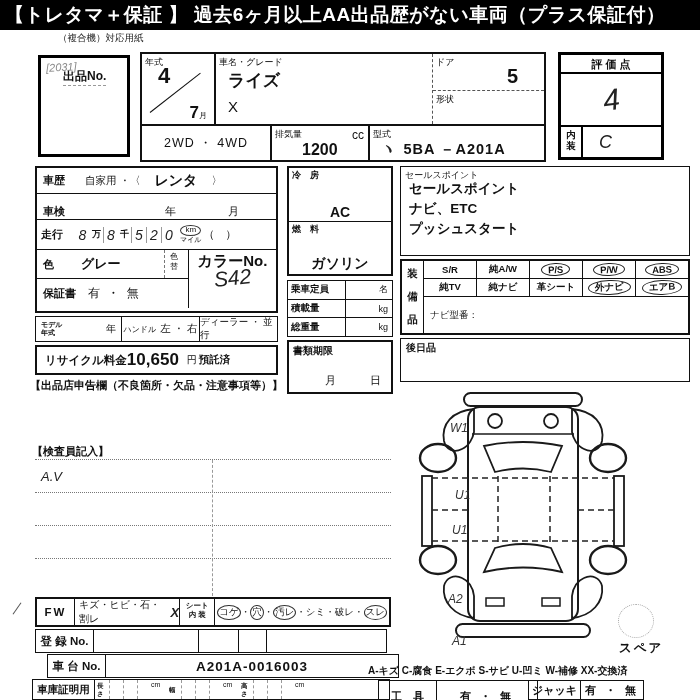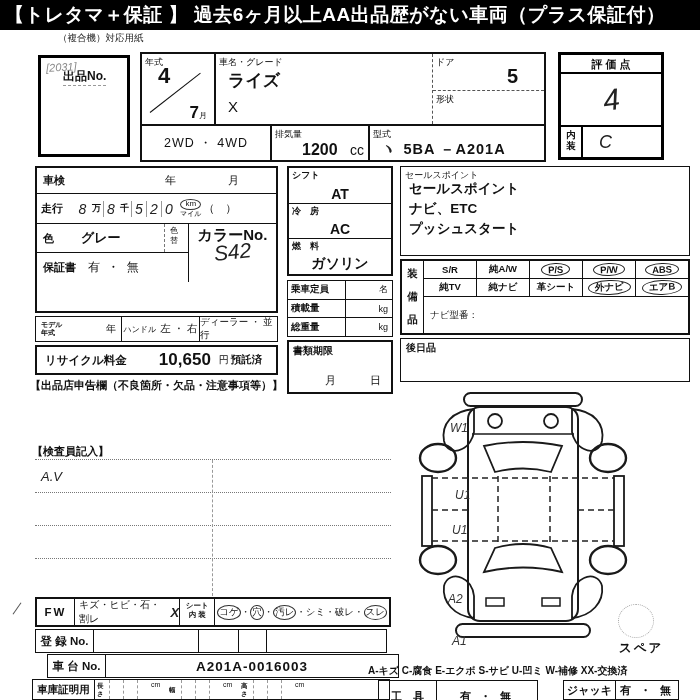--- a/index.html
+++ b/index.html
@@ -37,37 +37,37 @@
   .name-val { position:absolute; left:12px; top:15px; font-size:17px; font-weight:bold; }
   .grade-val { position:absolute; left:12px; top:44px; font-size:15px; }
   .door-cell { width:112px; border-left:1.5px dashed #555; display:flex; flex-direction:column; }
   .door-top { height:37px; border-bottom:1.5px dashed #555; position:relative; }
   .door-val { position:absolute; right:26px; top:11px; font-size:20px; font-weight:bold; }
   .shape-area { flex:1; position:relative; }
   .main-r2 { flex:1; display:flex; }
   .drive-cell { width:130px; border-right:2px solid #111; display:flex; align-items:center; justify-content:center; font-size:12.5px; letter-spacing:1px; }
   .disp-cell { width:98px; border-right:2px solid #111; position:relative; }
   .disp-val { position:absolute; left:30px; bottom:1px; font-size:16px; font-weight:bold; }
-  .disp-unit { position:absolute; right:4px; top:16px; font-size:14px; }
+  .disp-unit { position:absolute; right:4px; top:2px; font-size:12px; }
   .model-cell { flex:1; position:relative; }
   .model-val { position:absolute; left:10px; bottom:1px; font-size:14.5px; font-weight:bold; letter-spacing:1px; display:flex; gap:8px; }
 
   
   .eval-box { left:558px; top:52px; width:106px; height:108px; border:3px solid #000; display:flex; flex-direction:column; }
   .eval-head { height:19px; border-bottom:2px solid #000; text-align:center; font-size:11px; font-weight:bold; line-height:18px; }
   .eval-score { flex:1; display:flex; align-items:center; justify-content:center; }
   .eval-score span { font-size:30px; transform:rotate(-8deg); }
   .eval-bottom { height:32px; border-top:2px solid #000; display:flex; }
   .int-lbl { width:22px; border-right:2px solid #000; font-size:9.5px; font-weight:bold; text-align:center; line-height:1.15; padding-top:3px; }
   .int-val { flex:1; display:flex; align-items:center; padding-left:16px; font-size:18px; }
 
   
   .left-box { left:35px; top:166px; width:243px; height:147px; border:2px solid #111; }
   .lb-row { display:flex; align-items:center; border-bottom:1px solid #111; padding-left:6px; }
-  .lb-r1 { height:26px; } .lb-r2 { height:26px; } .lb-r3 { height:30px; padding-left:4px; }
+  .lb-r1 { height:26px; } .lb-r2 { height:26px;align-items:flex-end; } .lb-r3 { height:30px; padding-left:4px; }
   .lb-lbl { font-size:11px; font-weight:bold; width:42px; }
   .hist-pre { font-size:10.5px; }
   .hist-type { font-size:14px; font-weight:bold; margin:0 14px; }
   .insp-year { margin-left:80px; font-size:11px; }
   .insp-month { margin-left:52px; font-size:11px; }
   .dcell { width:15px; text-align:center; border-left:1px solid #999; font-size:14px; }
   .du { font-size:9px; font-weight:bold; padding:0 2px; }
   .kmstack { display:flex; flex-direction:column; align-items:center; margin-left:4px; line-height:1.1; }
   .km-oval { border:1px solid #333; border-radius:50%; padding:0 4px; font-size:8px; }
   .mile { font-size:7px; }
@@ -90,21 +90,21 @@
   .mr-c1 { width:86px; border-right:1px solid #111; display:flex; align-items:center; padding:0 5px; }
   .mr-stack { font-size:7px; font-weight:bold; line-height:1.2; }
   .mr-year { margin-left:auto; font-size:10px; }
   .mr-c2 { width:78px; border-right:1px solid #111; display:flex; align-items:center; justify-content:center; gap:4px; }
   .mr-hnd { font-size:8px; } .mr-lr { font-size:10.5px; }
   .mr-c3 { flex:1; display:flex; align-items:center; justify-content:center; font-size:9.5px; }
 
   
   .recycle-box { left:35px; top:345px; width:243px; height:30px; border:2px solid #111; display:flex; align-items:center; }
   .rc-lbl { font-size:11.5px; font-weight:bold; padding-left:8px; }
-  .rc-val { font-size:17px; font-weight:bold; margin-left:32px; }
+  .rc-val { font-size:17px; font-weight:bold; margin-left:0; }
   .rc-unit { font-size:10px; margin-left:8px; }
   .rc-status { font-size:10.5px; font-weight:bold; margin-left:2px; }
   .claim-heading { left:30px; top:378px; font-size:11px; font-weight:bold; }
 
   
   .mid-box { left:287px; top:166px; width:106px; height:110px; border:2px solid #111; display:flex; flex-direction:column; }
   .mid-row { flex:1; position:relative; border-bottom:1.5px solid #111; }
   .mid-row:last-child { border-bottom:none; }
   .mid-lbl { position:absolute; left:3px; top:1px; font-size:9px; font-weight:bold; }
   .mid-val { position:absolute; left:0; right:0; bottom:1px; text-align:center; font-size:14px; font-weight:bold; }
@@ -160,21 +160,21 @@
   .garage-row { left:32px; top:679px; width:358px; height:21px; border:1.5px solid #111; display:flex; align-items:stretch; }
   .gr-lbl { width:62px; border-right:1px solid #111; font-size:10.5px; font-weight:bold; display:flex; align-items:center; justify-content:center; }
   .dim-lbl { width:14px; display:flex; align-items:center; padding-left:2px; }
   .dim-lbl span { display:inline-block; width:8px; word-break:break-all; font-size:6.5px; font-weight:bold; line-height:1.15; }
   .dim-cell { width:14px; border-left:1px dashed #999; }
   .cm-lbl { width:16px; font-size:7px; padding-top:1px; }
 
   
   .legend-text { left:368px; top:664px; font-size:10px; font-weight:bold; white-space:nowrap; }
   .tools-box { left:378px; top:680px; width:160px; height:32px; border:1.5px solid #111; display:flex; }
-  .jack-box { left:563px; top:680px; width:116px; height:20px; border:1.5px solid #111; display:flex; }
+  .jack-box { left:528px; top:680px; width:116px; height:20px; border:1.5px solid #111; display:flex; }
   .tool-lbl { width:58px; border-right:1px solid #111; display:flex; align-items:center; justify-content:center; font-size:11px; font-weight:bold; }
   .jack-box .tool-lbl { width:52px; }
   .tool-val { flex:1; display:flex; align-items:center; justify-content:center; font-size:11px; letter-spacing:3px; font-weight:bold; }
 
   
   .car-svg { left:398px; top:388px; width:250px; height:262px; }
   .spare-circle { left:618px; top:604px; width:36px; height:34px; border:1.5px dotted #aaa; border-radius:50%; }
   .spare-lbl { left:619px; top:640px; font-size:12.5px; font-weight:bold; letter-spacing:2px; }
   .edge-mark { left:10px; top:608px; width:14px; border-top:1.5px solid #555; transform:rotate(-55deg); }
 </style>
@@ -240,20 +240,26 @@
   </div>
   <div class="eval-bottom">
     <div class="int-lbl"><span>内</span><br><span>装</span></div>
     <div class="int-val">
         <span class="hw">C</span>
       </div>
   </div>
 </div>
 
 <div class="abs left-box">
+  <div class="lb-row lb-r1">
+    <span class="lb-lbl">車歴</span>
+    <span class="hist-pre">自家用 ・〈</span>
+    <span class="hist-type">レンタ</span>
+    <span class="hist-pre">〉</span>
+  </div>
   <div class="lb-row lb-r2">
     <span class="lb-lbl">車検</span>
     <span class="insp-year">年</span>
     <span class="insp-month">月</span>
   </div>
   <div class="lb-row lb-r3">
     <span class="lb-lbl" style="width:34px;">走行</span>
     <span class="dcell hw" style="border-left:none;">8</span>
     <span class="du">万</span>
     <span class="dcell hw">8</span>
@@ -300,24 +306,20 @@
 
 <div class="abs recycle-box">
   <span class="rc-lbl">リサイクル料金</span>
   <span class="rc-val">10,650</span>
   <span class="rc-unit">円</span>
   <span class="rc-status">預託済</span>
 </div>
 <div class="abs claim-heading">【出品店申告欄（不良箇所・欠品・注意事項等）】</div>
 
 <div class="abs mid-box">
-  <div class="mid-row">
-    <span class="mid-lbl">シフト</span>
-    <span class="mid-val">AT</span>
-  </div>
   <div class="mid-row">
     <span class="mid-lbl">冷　房</span>
     <span class="mid-val">AC</span>
   </div>
   <div class="mid-row">
     <span class="mid-lbl">燃　料</span>
     <span class="mid-val">ガソリン</span>
   </div>
 </div>
 <div class="abs cap-box">

